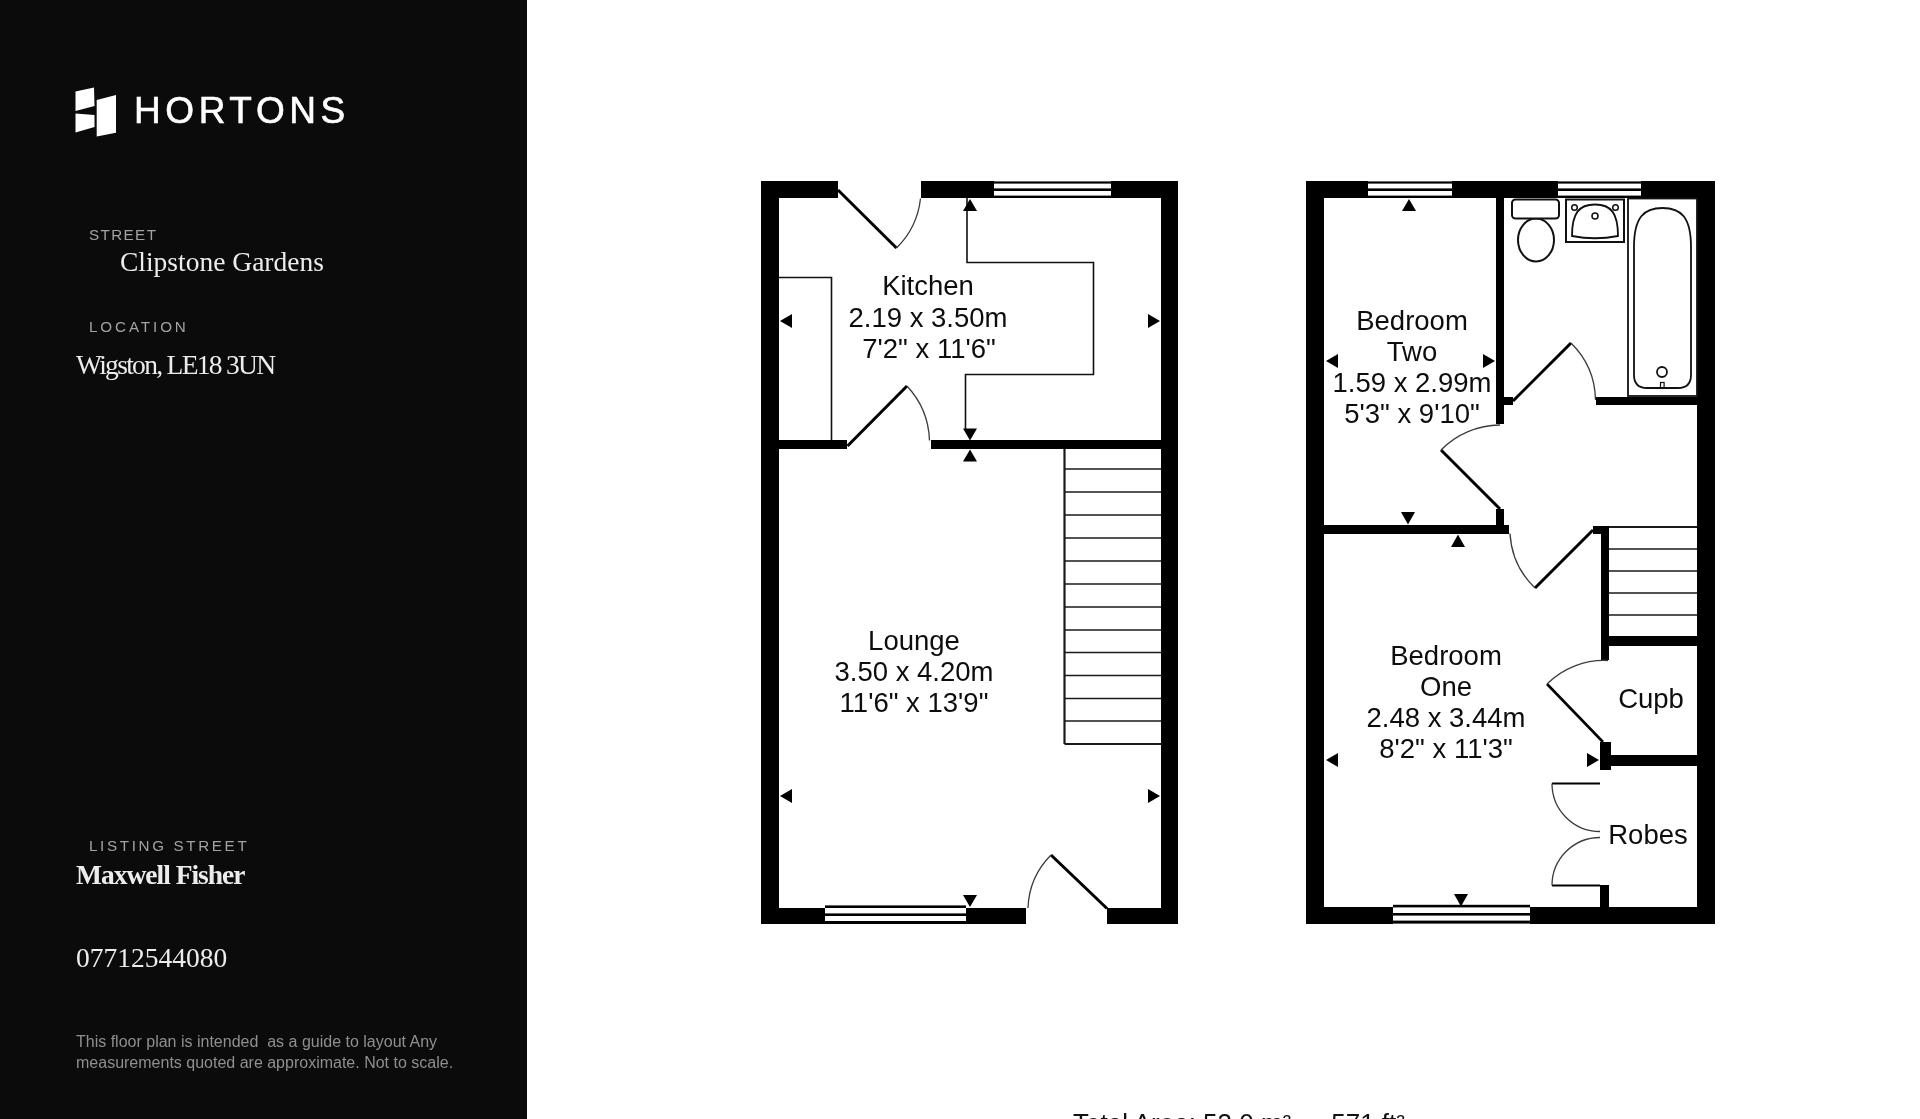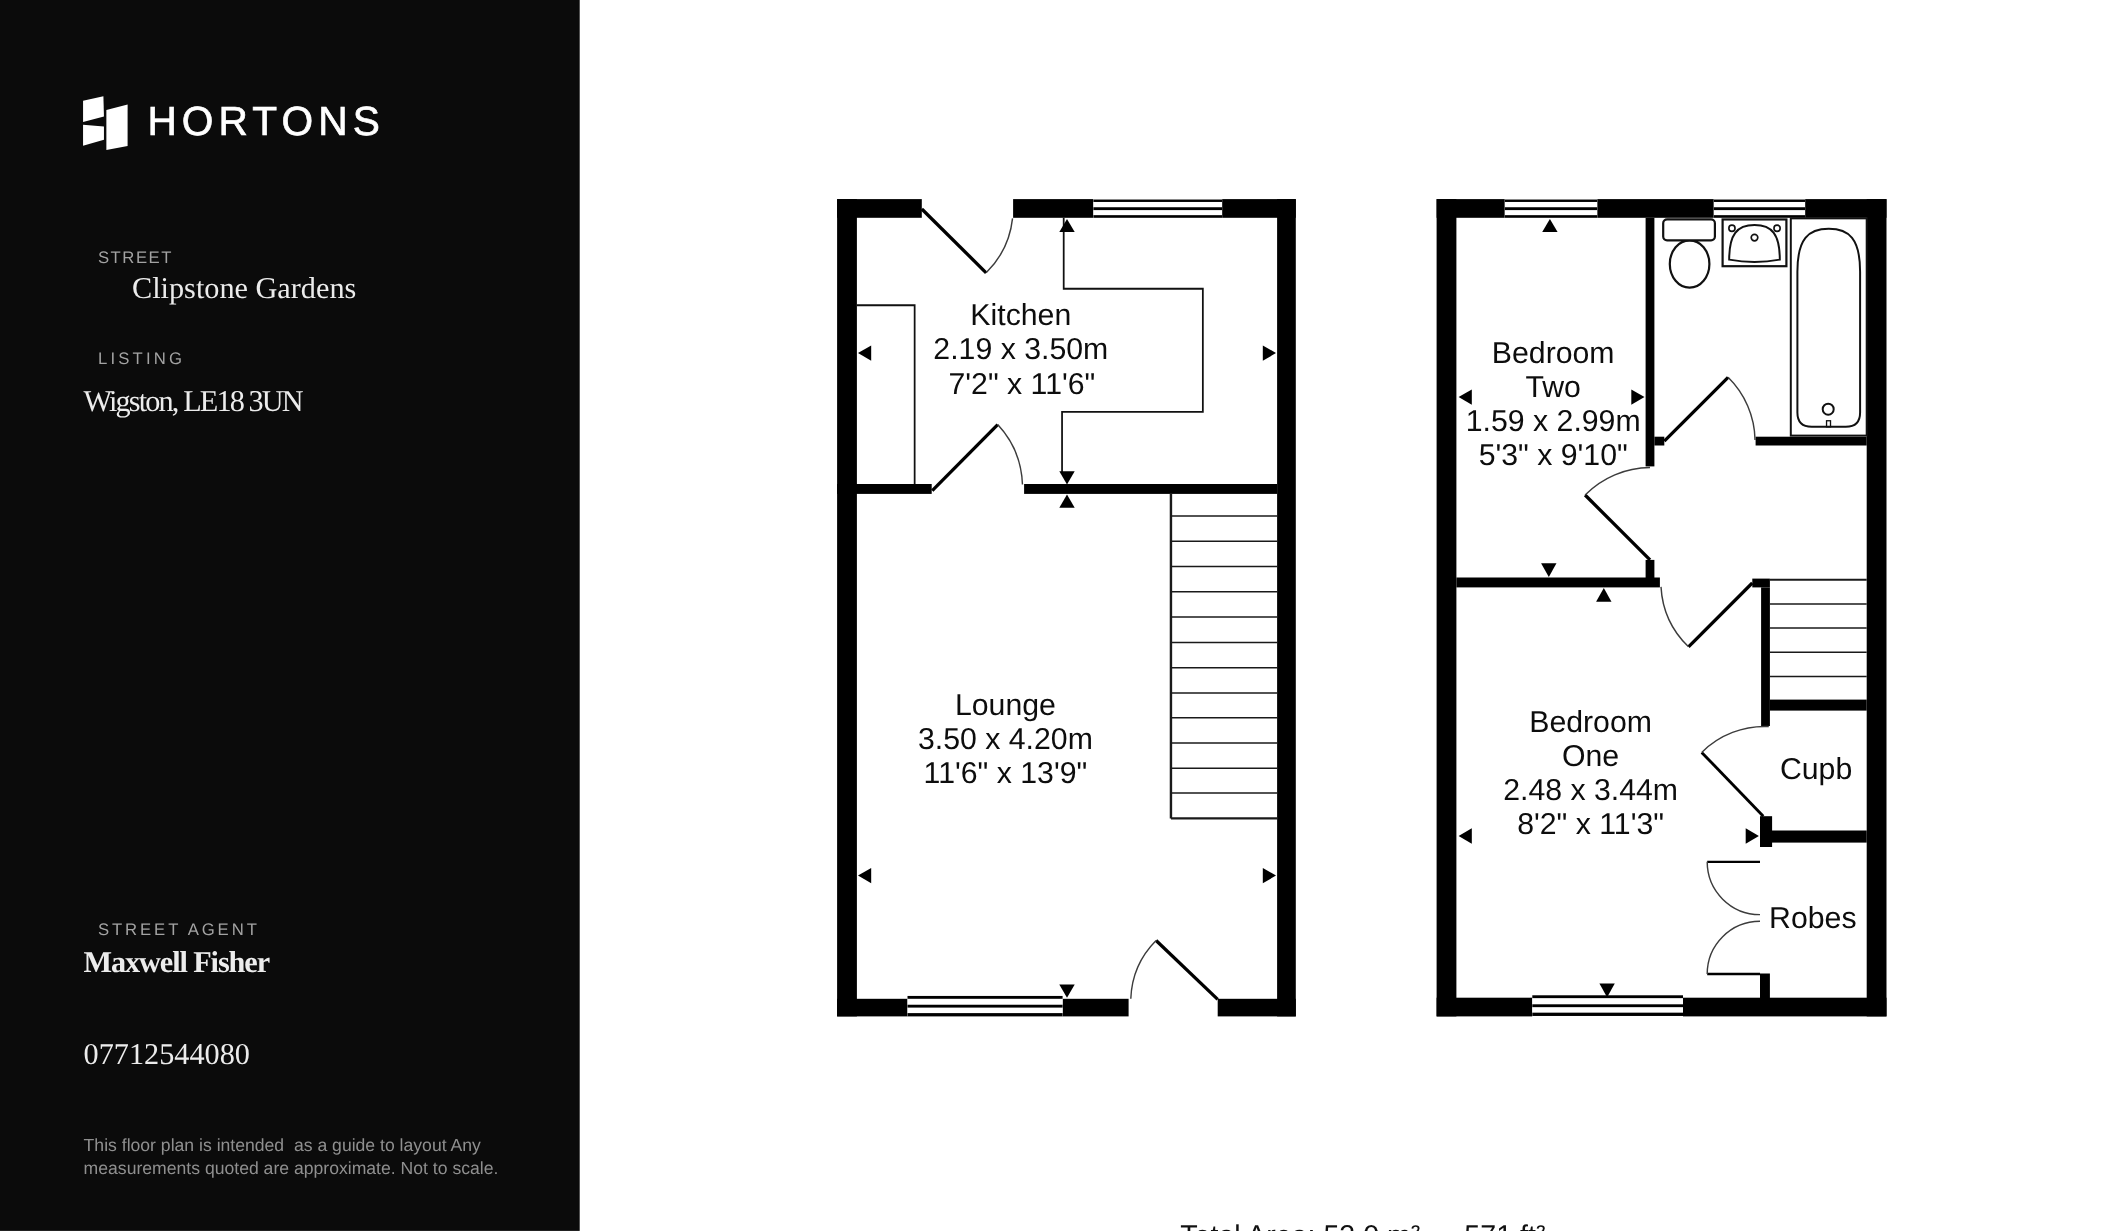--- a/index.html
+++ b/index.html
@@ -19,25 +19,25 @@
   <polygon points="75.5,113.5 94.5,115 94.5,127 75.5,132.5" fill="#ffffff"></polygon>
   <polygon points="96.7,100 116,95 116,132.8 96.7,136.4" fill="#ffffff"></polygon>
 </svg>
 
 <div class="abs" style="left:134px;top:90px;color:#fff;font-size:37px;font-weight:400;-webkit-text-stroke:0.6px #fff;letter-spacing:4.6px;">HORTONS</div>
 
 <div class="abs cap" style="left:77px;top:226px;letter-spacing:1.4px;">STREET</div>
 
 <div class="abs serif" style="left:76px;top:245.5px;margin-left:44px;">Clipstone Gardens</div>
 
-<div class="abs cap" style="left:77px;top:317.5px;letter-spacing:2.9px;">LISTING</div>
+<div class="abs cap" style="left:77px;top:317.5px;letter-spacing:2.9px;">LOCATION</div>
 
 <div class="abs serif" style="left:76px;top:349px;letter-spacing:-1.7px;">Wigston, LE18 3UN</div>
 
-<div class="abs cap" style="left:77px;top:837px;letter-spacing:2.65px;">STREET AGENT</div>
+<div class="abs cap" style="left:77px;top:837px;letter-spacing:2.65px;">LISTING STREET</div>
 
 <div class="abs serif" style="left:76px;top:859px;letter-spacing:-1px;font-weight:bold;">Maxwell Fisher</div>
 
 <div class="abs serif" style="left:76px;top:894px;margin-top:48px;">07712544080</div>
 
 <div class="abs" style="left:76px;top:1030.5px;color:#8f8f8f;font-size:16px;line-height:21px;white-space:nowrap;">This floor plan is intended&nbsp; as a guide to layout Any<br>measurements quoted are approximate. Not to scale.</div>
 
 <div class="abs" style="left:1073px;top:1107.5px;color:#111;font-size:26px;">Total Area: 53.0 m²<span style="display:inline-block;width:40px;"></span>571 ft²</div>
 
 <svg class="abs" style="left:0;top:0;" width="1920" height="1119" viewBox="0 0 1920 1119">

